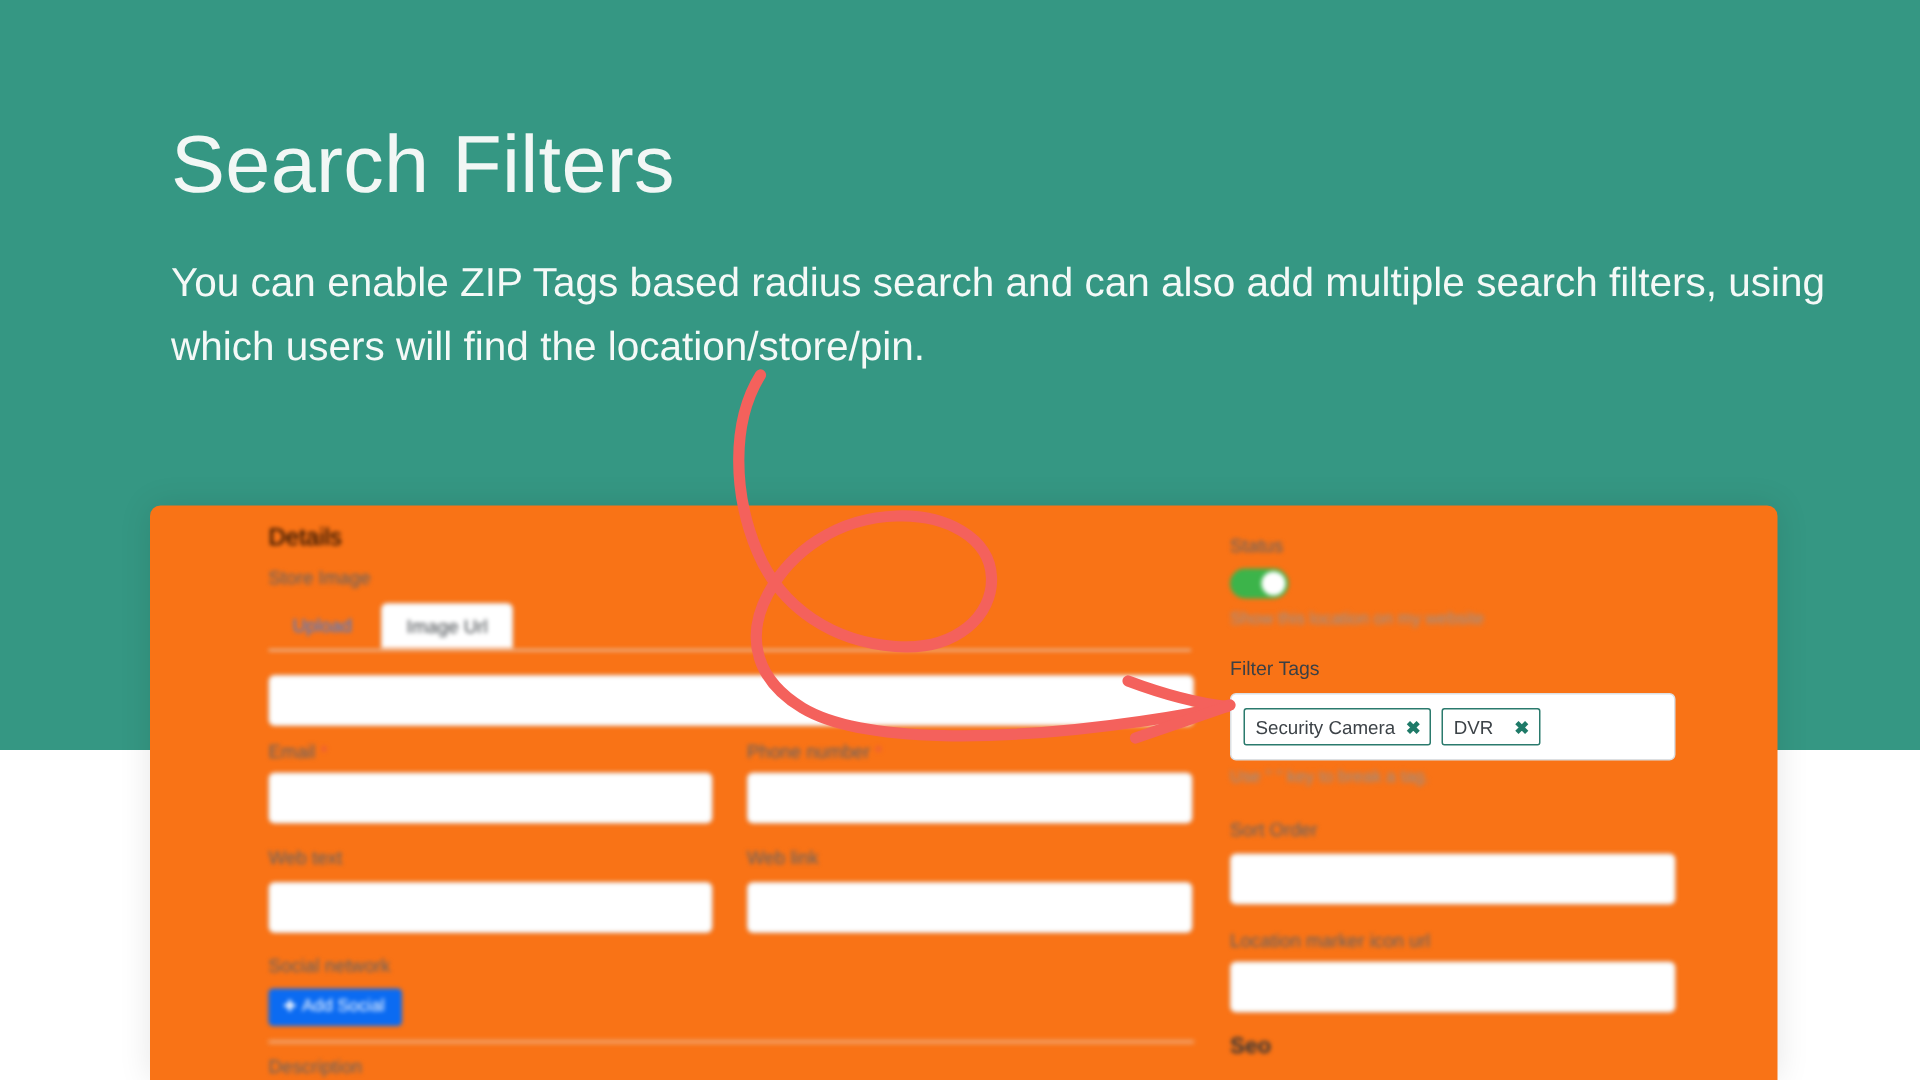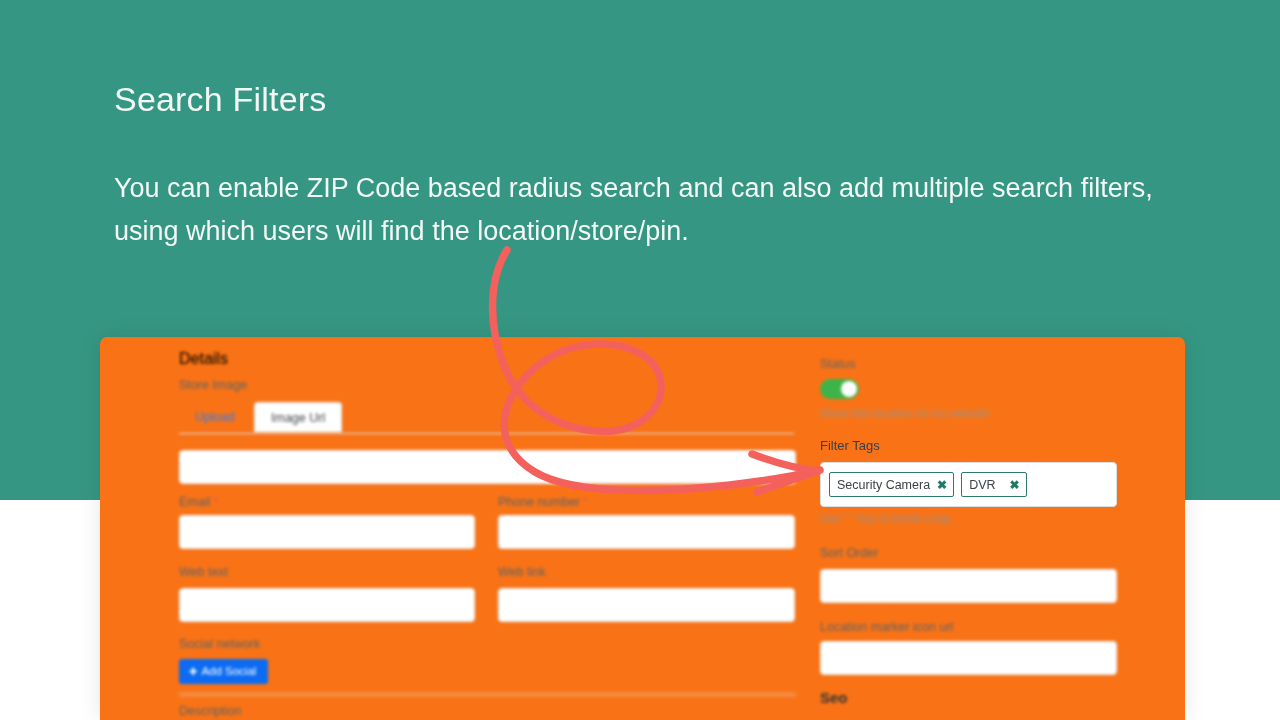--- a/index.html
+++ b/index.html
@@ -21,21 +21,21 @@
     left: 0; top: 0;
     width: 1280px;
     height: 500px;
     background: #359783;
     z-index: 1;
   }
   .hero-title {
     position: absolute;
     left: 114px;
     top: 81px;
-    font-size: 34px;
+    font-size: 54px;
     font-weight: 300;
     color: #f2f7f5;
     letter-spacing: 0.2px;
     line-height: 1.1;
     white-space: nowrap;
   }
   .hero-sub {
     position: absolute;
     left: 114px;
     top: 167px;
@@ -212,21 +212,21 @@
     pointer-events: none;
   }
 </style>
 </head>
 <body>
 
 <div class="hero-band"></div>
 
 <div class="hero-title" style="z-index:4">Search Filters</div>
 
-<div class="hero-sub" style="z-index:4">You can enable ZIP Code based radius search and can also add multiple search filters, using which users will find the location/store/pin.</div>
+<div class="hero-sub" style="z-index:4">You can enable ZIP Tags based radius search and can also add multiple search filters, using which users will find the location/store/pin.</div>
 
 <div class="app-card">
   <div class="card-inner">
 
     <div class="col-left">
 
       <div class="blur-1" style="position:absolute;left:0;top:13px;">Details</div>
 
       <div class="blur-1 field-label" style="position:absolute;left:0;top:41px;">Store Image</div>
 

